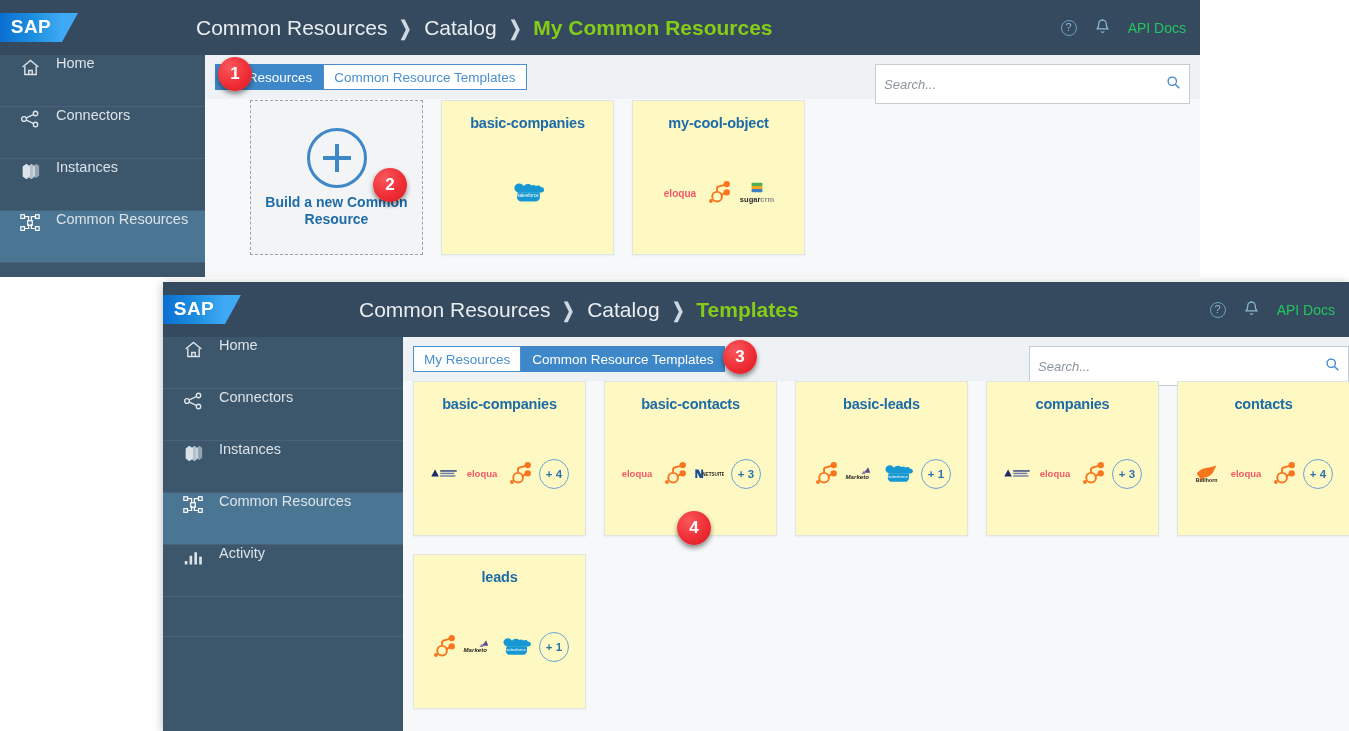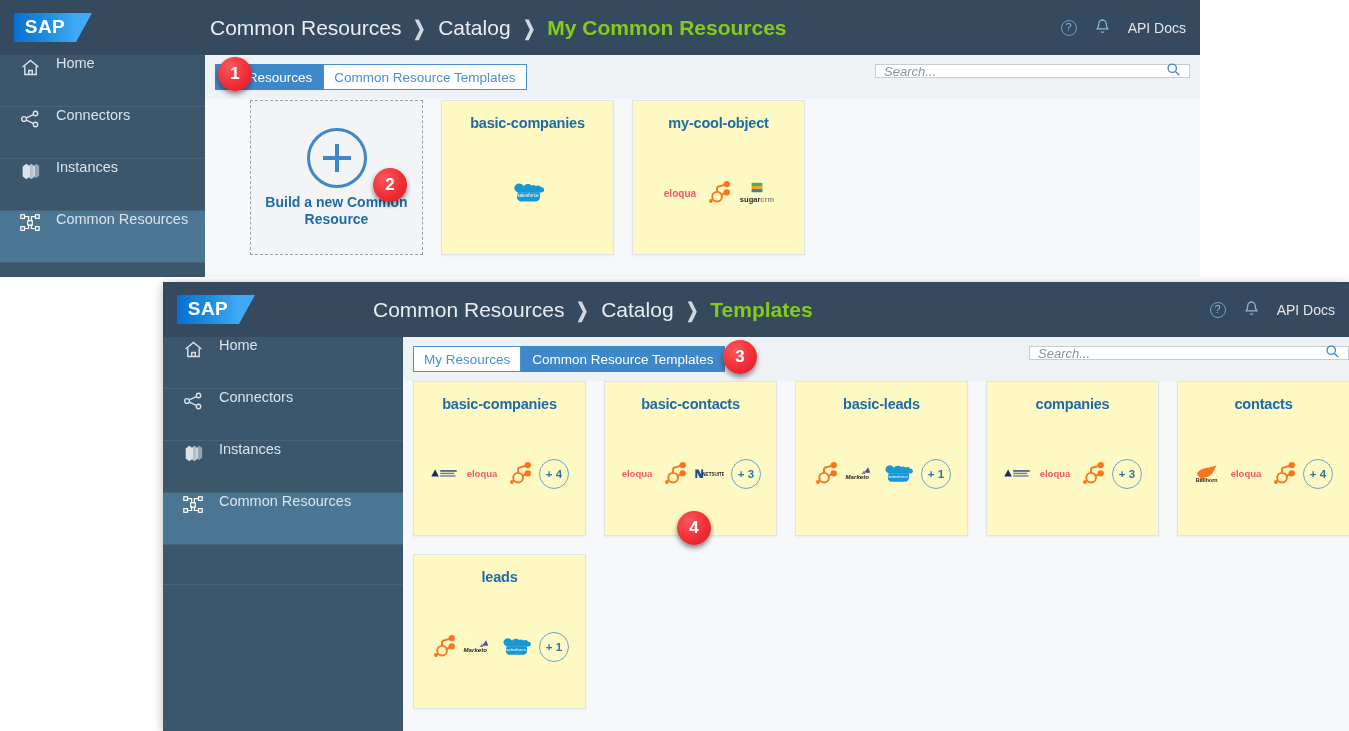--- a/index.html
+++ b/index.html
@@ -13,21 +13,21 @@
 
   
   .window { position: absolute; background: #f7f8f9; overflow: hidden; }
   .win-shadow { box-shadow: 0 2px 10px rgba(0,0,0,.28); }
 
   .topbar {
     position: absolute; left: 0; top: 0; right: 0; height: 55px;
     background: #354a5f; display: flex; align-items: center;
   }
   .sap-logo {
-    position: relative; width: 62px; height: 29px; margin-left: 14px;
+    position: relative; width: 62px; height: 29px; 
     background: linear-gradient(90deg,#0a6ed1 0%, #1e90e0 55%, #3fa9f5 100%);
     display: flex; align-items: center; justify-content: center;
   }
   .sap-logo .sap-text {
     color:#fff; font-weight: bold; font-size: 19px; letter-spacing: .5px;
     font-family:"Liberation Sans", sans-serif; line-height: 1;
     transform: translateY(-1px);
   }
   .sap-logo:after {
     content:""; position:absolute; right:-16px; top:0;
@@ -42,21 +42,21 @@
     transform: scaleX(.75); display:inline-block;
   }
 
   .topright { margin-left:auto; display:flex; align-items:center; gap:18px; padding-right: 14px; }
   .icon-circle {
     width:16px; height:16px; border-radius:50%;
     border:1.4px solid #6e9fc4; color:#8fb7d4; font-size:11px;
     display:flex; align-items:center; justify-content:center; line-height:1;
   }
   .bell { color:#8fb7d4; font-size:16px; line-height:1; }
-  .apidocs { color:#e5e5e5; font-size:14px; white-space:nowrap; }
+  .apidocs { color:#22c55e; font-size:14px; white-space:nowrap; }
 
   
   .sidebar { position:absolute; left:0; background:#3c566b; }
   .nav-item {
     display:flex; align-items:flex-start; height:52px; padding-left:18px;
     border-bottom:1px solid #4a6277; color:#dbe3e9; font-size:14.5px; gap:14px;
     cursor:pointer;
   }
   .nav-item.active { background:#4a7694; }
   .nav-item .nav-ico { width:24px; height:24px; display:flex; align-items:center; justify-content:center; }
@@ -67,21 +67,21 @@
   .content { position:absolute; background:#f7f8f9; }
   .tabstrip { position:relative; height:44px; display:flex; align-items:center; padding-left:10px; }
   .tab {
     height:26px; padding:0 10px; font-size:13.5px; line-height:26px;
     border:1px solid #4a8fd0; cursor:pointer; white-space:nowrap;
   }
   .tab.active { background:#3e87c8; color:#ffffff; border-color:#3e87c8; }
   .tab.inactive { background:#ffffff; color:#4a8fd0; }
 
   .searchbox {
-    position:absolute; top:9px; height:14px; background:#fff;
+    position:absolute; top:9px; height:40px; background:#fff;
     border:1px solid #c6ccd2; display:flex; align-items:center; padding:0 8px;
   }
   .searchbox input {
     border:0; outline:0; flex:1; font-size:13px; font-style:italic;
     color:#6b7680; font-family:"Liberation Sans", sans-serif; background:transparent;
   }
   .searchbox input::placeholder { color:#8a949d; font-style:italic; }
   .mag { color:#3e87c8; }
 
   
@@ -347,20 +347,31 @@
             <rect x="2" y="3" width="4" height="4"></rect>
               <rect x="2" y="16" width="4" height="4"></rect>
             <rect x="18" y="3" width="4" height="4"></rect>
               <rect x="18" y="16" width="4" height="4"></rect>
             <rect x="9.5" y="9.5" width="5" height="5"></rect>
             <path d="M6 5h4.5v5M6 18h4.5v-5M18 5h-4.5v5M18 18h-4.5v-5"></path>
           </svg>
         </span>
         <span>Common Resources</span>
       </div>
+      <div class="nav-item">
+        <span class="nav-ico">
+          <svg width="21" height="21" viewBox="0 0 24 24" fill="#dbe3e9">
+            <rect x="2" y="16" width="3" height="4"></rect>
+              <rect x="7.5" y="10" width="3" height="10"></rect>
+            <rect x="13" y="6" width="3" height="14"></rect>
+              <rect x="18.5" y="11" width="3" height="9"></rect>
+          </svg>
+        </span>
+        <span>Activity</span>
+      </div>
       <div class="nav-filler"></div>
     </div>
 
     <div class="content" style="left:240px; top:55px; right:0; bottom:0;">
       <div class="tabstrip" style="background:#eef2f5;">
         <div class="tab inactive">My Resources</div>
         <div class="tab active">Common Resource Templates</div>
         <div class="searchbox" style="right:0px; width:320px;">
           <input type="text" value="" placeholder="Search..." style="">
           <span class="mag">

